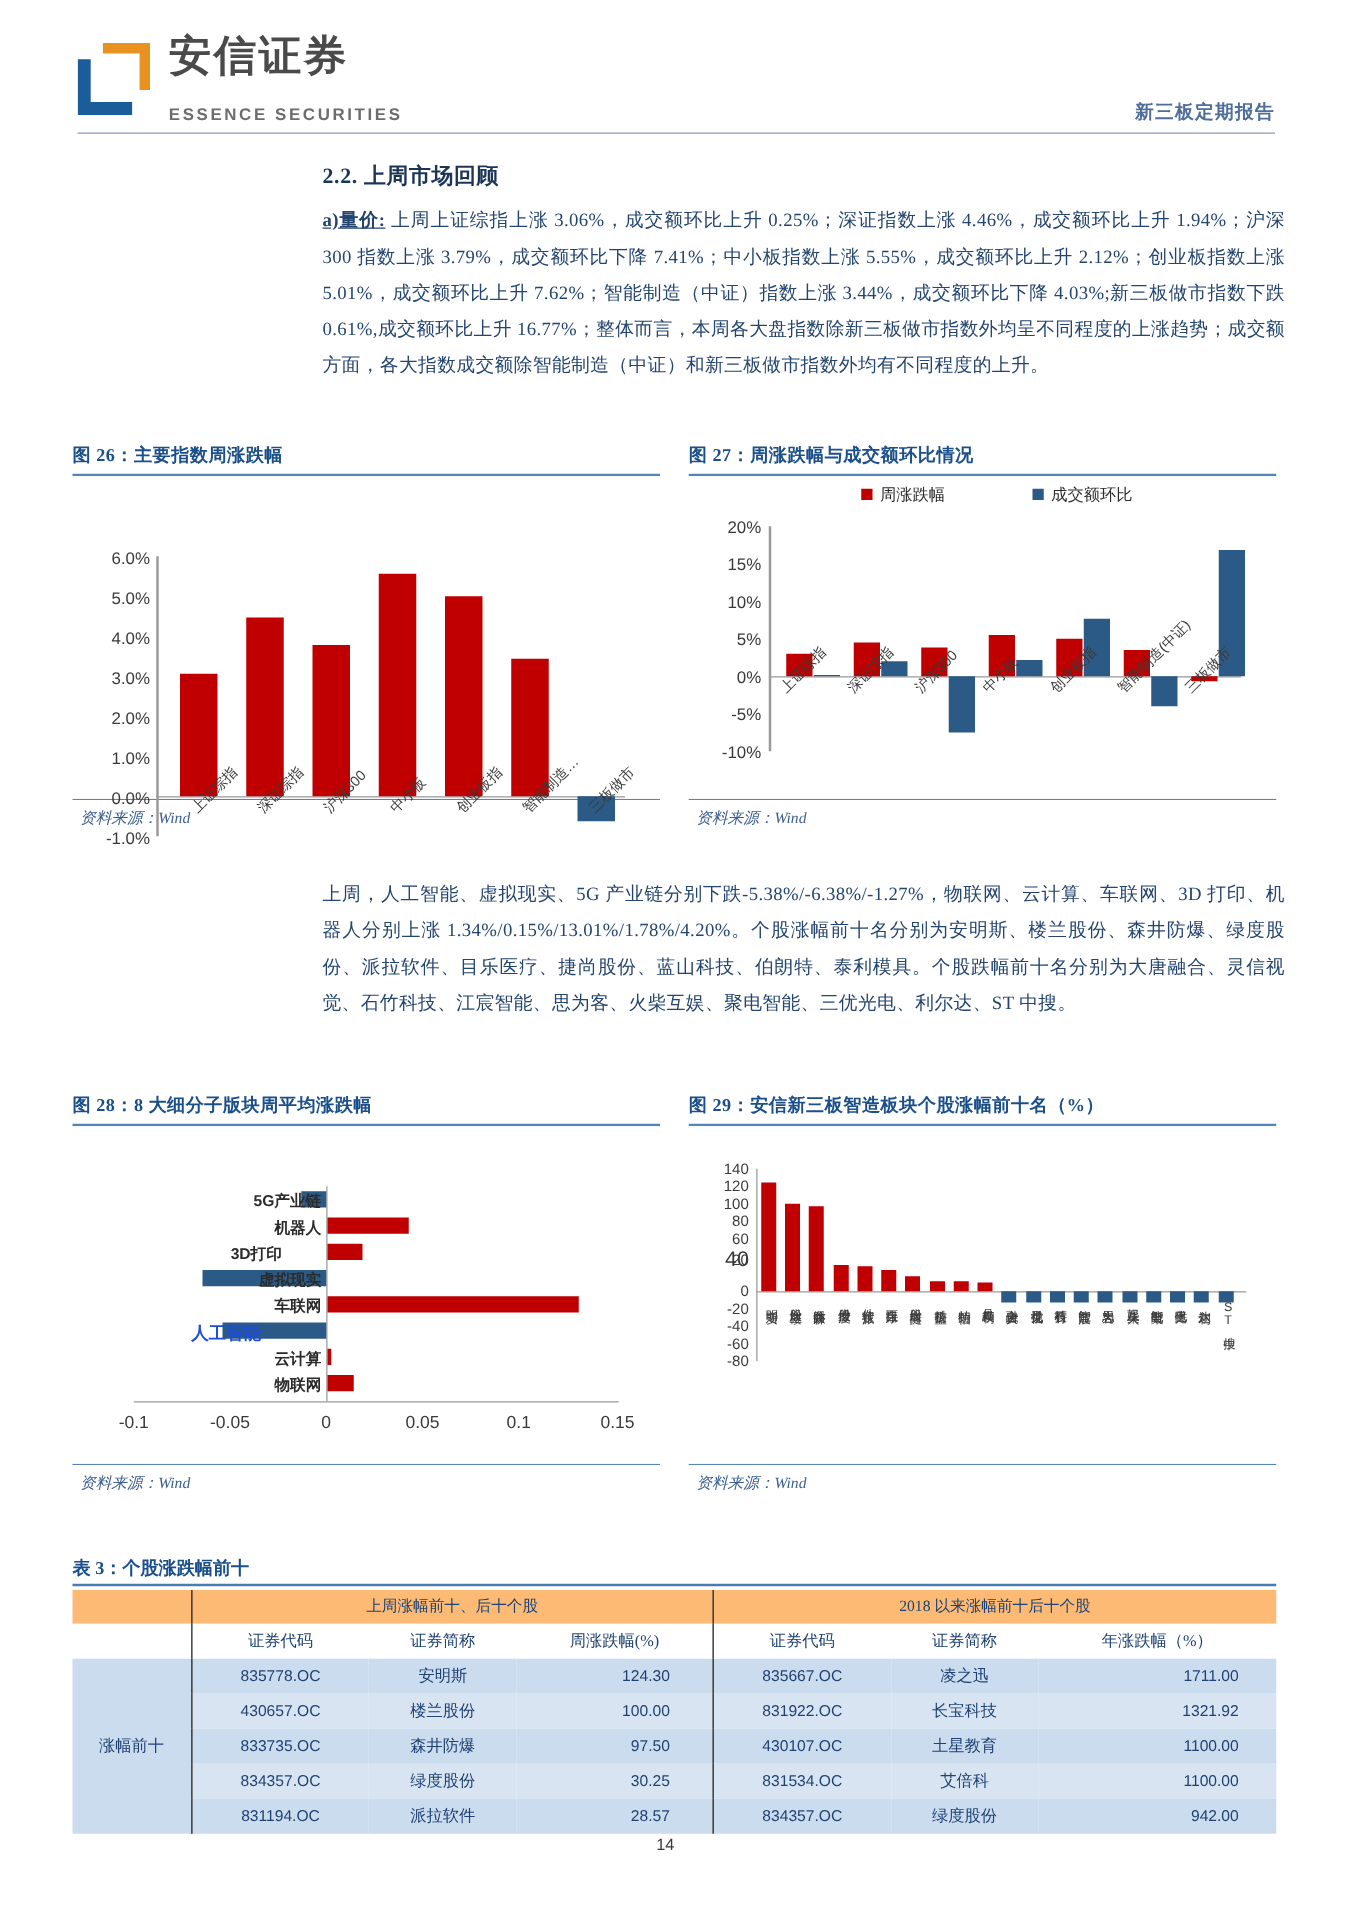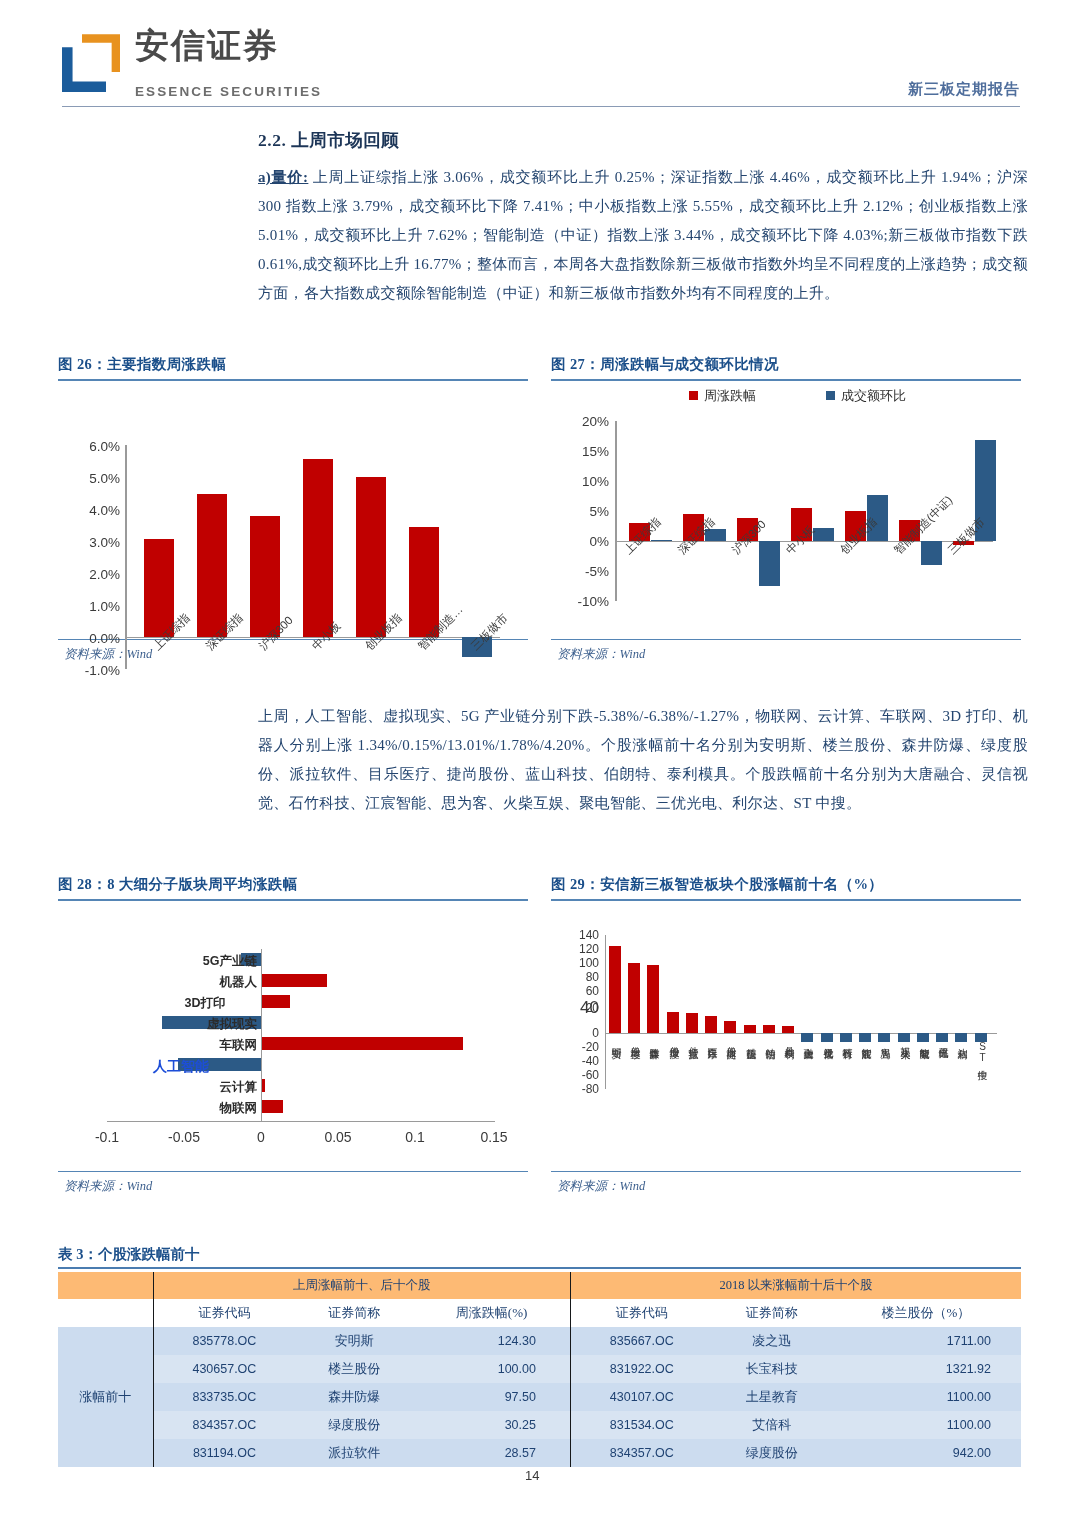--- a/index.html
+++ b/index.html
@@ -352,21 +352,21 @@
       <td class="hdr-span vdiv-r" colspan="3">上周涨幅前十、后十个股</td>
       <td class="hdr-span" colspan="3">2018 以来涨幅前十后十个股</td>
     </tr>
     <tr>
       <td class="hdr-sub vdiv-r"></td>
       <td class="hdr-sub">证券代码</td>
       <td class="hdr-sub">证券简称</td>
       <td class="hdr-sub vdiv-r">周涨跌幅(%)</td>
       <td class="hdr-sub">证券代码</td>
       <td class="hdr-sub">证券简称</td>
-      <td class="hdr-sub">楼兰股份（%）</td>
+      <td class="hdr-sub">年涨跌幅（%）</td>
     </tr>
     <tr>
       <td class="grp-label vdiv-r" rowspan="5">涨幅前十</td>
       <td class="rowcell">835778.OC</td>
       <td class="rowcell cn">安明斯</td>
       <td class="rowcell vdiv-r" style="text-align:right;padding-right:34px;">124.30</td>
       <td class="rowcell">835667.OC</td>
       <td class="rowcell cn">凌之迅</td>
       <td class="rowcell" style="text-align:right;padding-right:30px;">1711.00</td>
     </tr>

